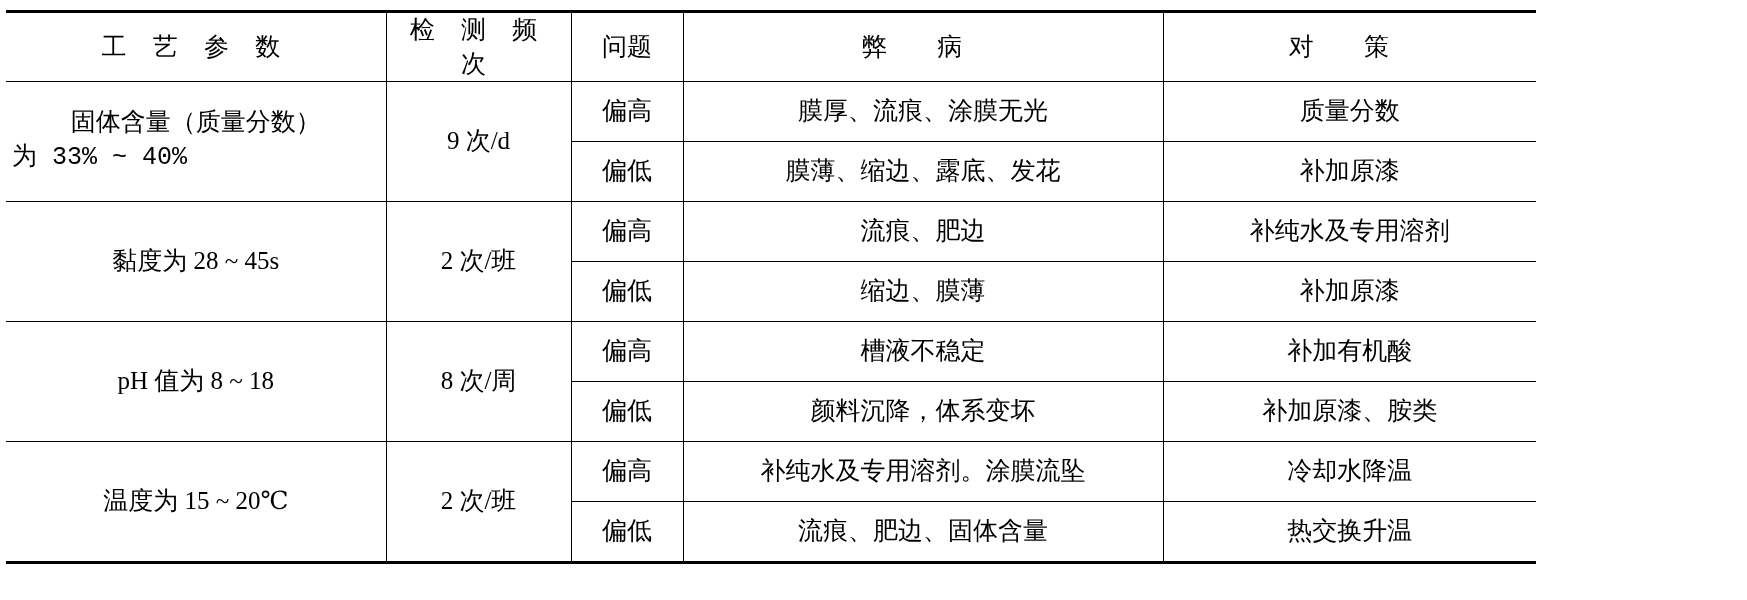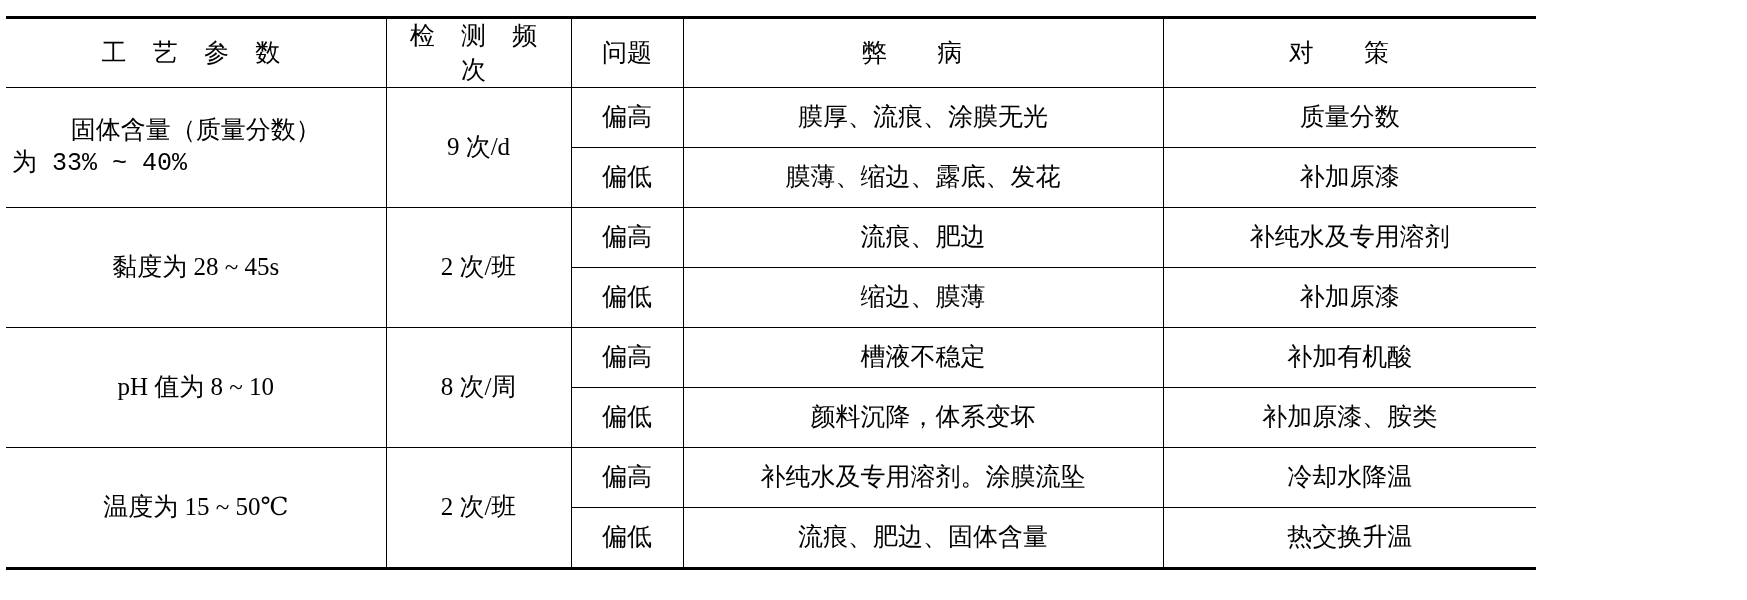--- a/index.html
+++ b/index.html
@@ -17,21 +17,21 @@
   .sheet {
     position: relative;
     width: 1747px;
     height: 600px;
     box-sizing: border-box;
   }
   table.param-table {
     border-collapse: collapse;
     width: 1530px;
     margin-left: 6px;
-    margin-top: 16px;
+    margin-top: 10px;
     table-layout: fixed;
   }
   table.param-table td,
   table.param-table th {
     border: 1px solid #000000;
     padding: 0;
     text-align: center;
     vertical-align: middle;
     font-weight: normal;
     font-size: 25px;
@@ -72,21 +72,21 @@
   }
   .hdr-wide {
     letter-spacing: 22px;
     padding-left: 22px;
   }
   .param-multiline {
     text-align: center;
     line-height: 1.55;
     padding: 4px 14px;
   }
-  .param-multiline .l1 { display: block; }
+  .param-multiline .l1 { display: block; font-family: Liberation Mono, monospace; }
   .param-multiline .l2 { display: block; text-align: left; padding-left: 6px; font-family: Liberation Mono, monospace; }
   .cell-left {
     text-align: left;
     padding-left: 22px;
   }
   .cell-left-sm {
     text-align: left;
     padding-left: 20px;
   }
   .freq-cell { font-size: 25px; }
@@ -137,34 +137,34 @@
         <td class="row-cell cell-left">流痕、肥边</td>
         <td class="row-cell cell-left-sm">补纯水及专用溶剂</td>
       </tr>
       <tr>
         <td class="row-cell">偏低</td>
         <td class="row-cell cell-left">缩边、膜薄</td>
         <td class="row-cell cell-left-sm">补加原漆</td>
       </tr>
 
       <tr>
-        <td class="row-cell" rowspan="2">pH 值为 8 ~ 10</td>
+        <td class="row-cell" rowspan="2">pH 值为 8 ~ 18</td>
         <td class="freq-cell row-cell" rowspan="2">8 次/周</td>
         <td class="row-cell">偏高</td>
         <td class="row-cell cell-left">槽液不稳定</td>
         <td class="row-cell cell-left-sm">补加有机酸</td>
       </tr>
       <tr>
         <td class="row-cell">偏低</td>
         <td class="row-cell cell-left">颜料沉降，体系变坏</td>
         <td class="row-cell cell-left-sm">补加原漆、胺类</td>
       </tr>
 
       <tr>
-        <td class="row-cell" rowspan="2">温度为 15 ~ 50℃</td>
+        <td class="row-cell" rowspan="2">温度为 15 ~ 20℃</td>
         <td class="freq-cell row-cell" rowspan="2">2 次/班</td>
         <td class="row-cell">偏高</td>
         <td class="row-cell cell-left">补纯水及专用溶剂。涂膜流坠</td>
         <td class="row-cell cell-left-sm">冷却水降温</td>
       </tr>
       <tr>
         <td class="row-cell">偏低</td>
         <td class="row-cell cell-left">流痕、肥边、固体含量</td>
         <td class="row-cell cell-left-sm">热交换升温</td>
       </tr>

